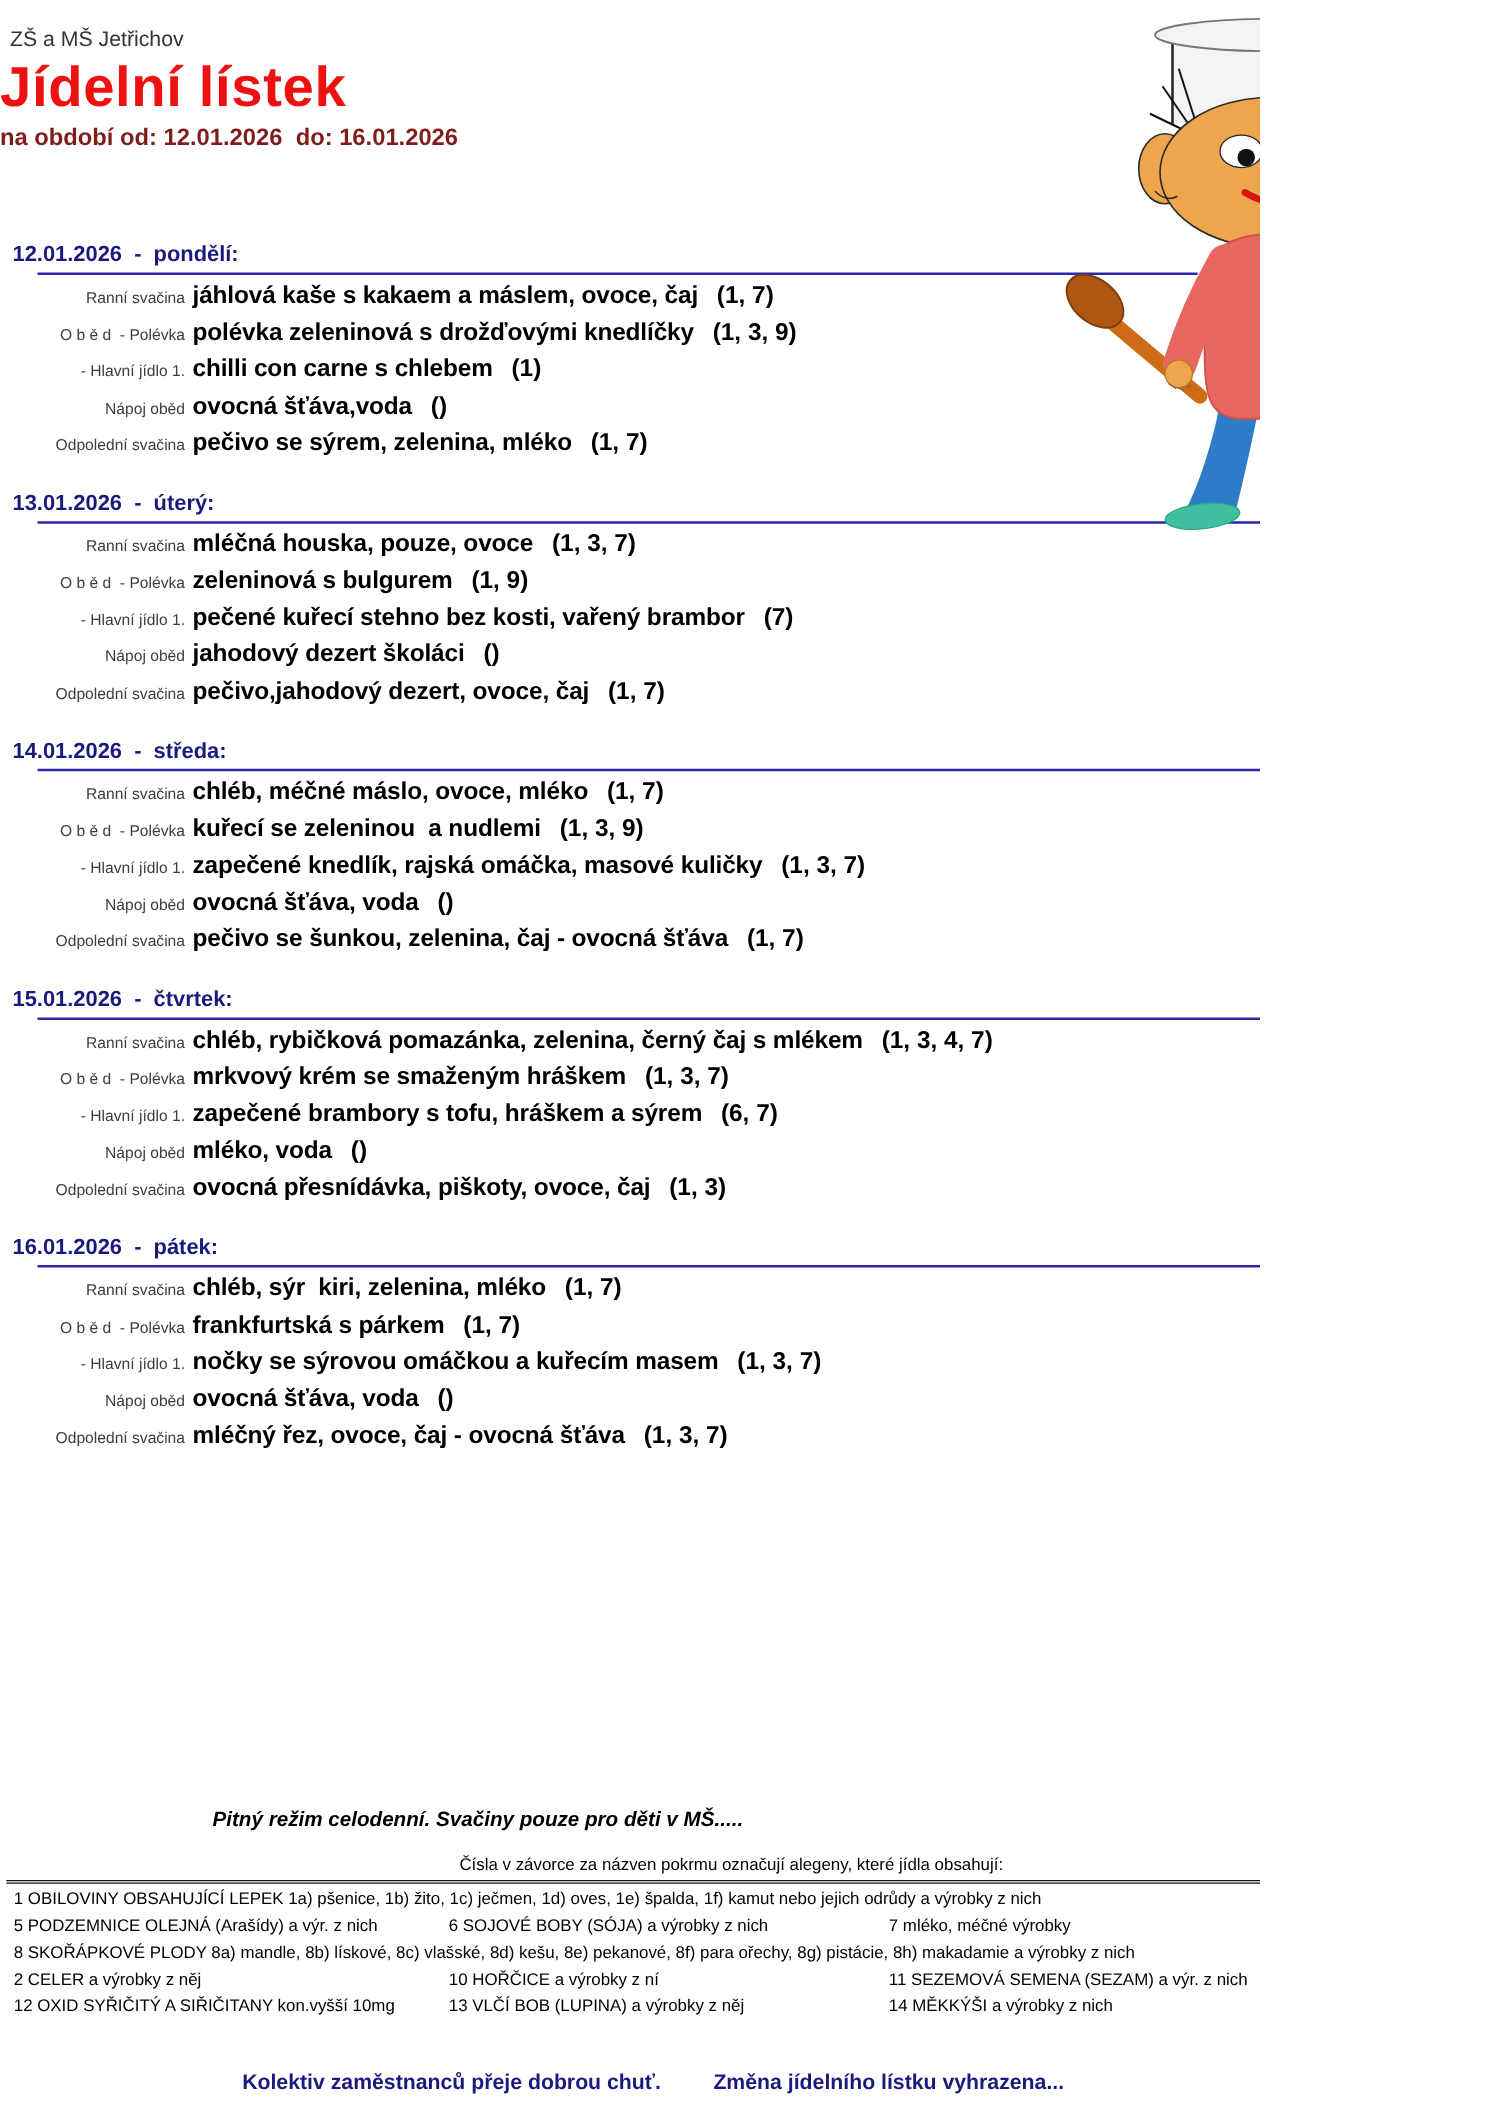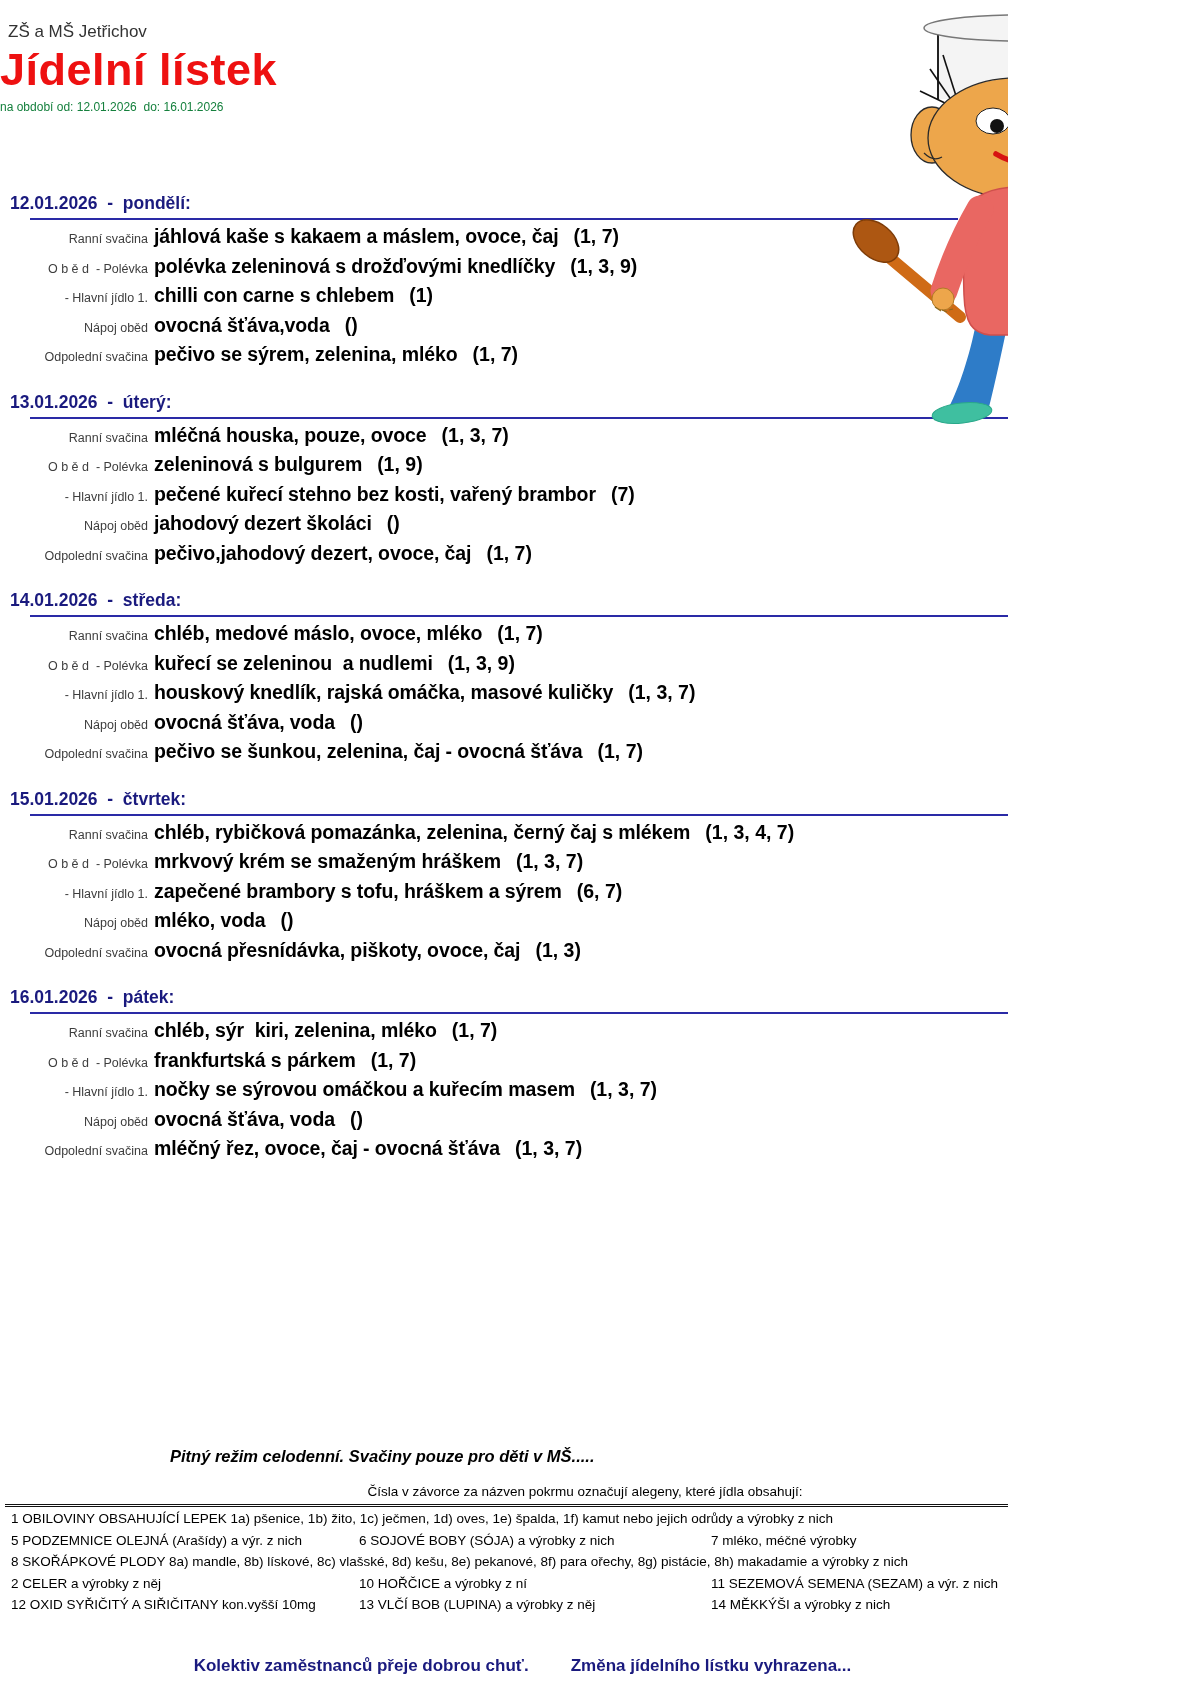--- a/index.html
+++ b/index.html
@@ -3,21 +3,21 @@
 <meta charset="utf-8">
 <style>
   html,body{margin:0;padding:0;background:#fff;}
   .page{position:relative;width:1008px;height:1683px;background:#ffffff;overflow:hidden;
         font-family:"Liberation Sans","DejaVu Sans",sans-serif;color:#000;}
 
   .school{position:absolute;left:8px;top:22px;font-size:17px;color:#333;}
 
   .head-block{position:absolute;left:0;top:46px;width:1000px;text-align:left;}
   .title{color:#ee1111;font-size:45px;font-weight:bold;letter-spacing:0.5px;line-height:1.05;}
-  .subtitle{margin-top:7px;color:#15803d;font-size:12px;font-weight:normal;white-space:pre;}
+  .subtitle{margin-top:7px;color:#7f1d1d;font-size:19px;font-weight:bold;white-space:pre;}
 
   .mascot{position:absolute;left:850px;top:5px;width:280px;height:420px;z-index:2;}
 
   .menu{position:absolute;left:0;top:193px;width:1190px;z-index:1;}
   .day{margin-bottom:19px;}
   .day-header{padding-left:10px;color:#1a1a7e;font-weight:bold;font-size:17.5px;height:22px;white-space:pre;}
   .day-line{margin-left:30px;margin-top:3px;margin-bottom:5px;height:2px;background:#2a2aa6;width:1133px;position:relative;z-index:3;}
   .day-line.short{width:928px;}
   .mrow{display:flex;align-items:baseline;height:29.5px;}
   .lbl{width:148px;flex:none;text-align:right;font-size:12.5px;color:#3d3d3d;white-space:pre;}
@@ -168,31 +168,31 @@
         <span class="txt">pečivo,jahodový dezert, ovoce, čaj</span>
         <span class="alg">(1, 7)</span>
       </div>
     </div>
 
     <div class="day">
       <div class="day-header">14.01.2026  -  středa:</div>
       <div class="day-line"></div>
       <div class="mrow">
         <span class="lbl">Ranní svačina</span>
-        <span class="txt">chléb, medové máslo, ovoce, mléko</span>
+        <span class="txt">chléb, méčné máslo, ovoce, mléko</span>
         <span class="alg">(1, 7)</span>
       </div>
       <div class="mrow">
         <span class="lbl">O b ě d  - Polévka</span>
         <span class="txt">kuřecí se zeleninou  a nudlemi</span>
         <span class="alg">(1, 3, 9)</span>
       </div>
       <div class="mrow">
         <span class="lbl">- Hlavní jídlo 1.</span>
-        <span class="txt">houskový knedlík, rajská omáčka, masové kuličky</span>
+        <span class="txt">zapečené knedlík, rajská omáčka, masové kuličky</span>
         <span class="alg">(1, 3, 7)</span>
       </div>
       <div class="mrow">
         <span class="lbl">Nápoj oběd</span>
         <span class="txt">ovocná šťáva, voda</span>
         <span class="alg">()</span>
       </div>
       <div class="mrow">
         <span class="lbl">Odpolední svačina</span>
         <span class="txt">pečivo se šunkou, zelenina, čaj - ovocná šťáva</span>

